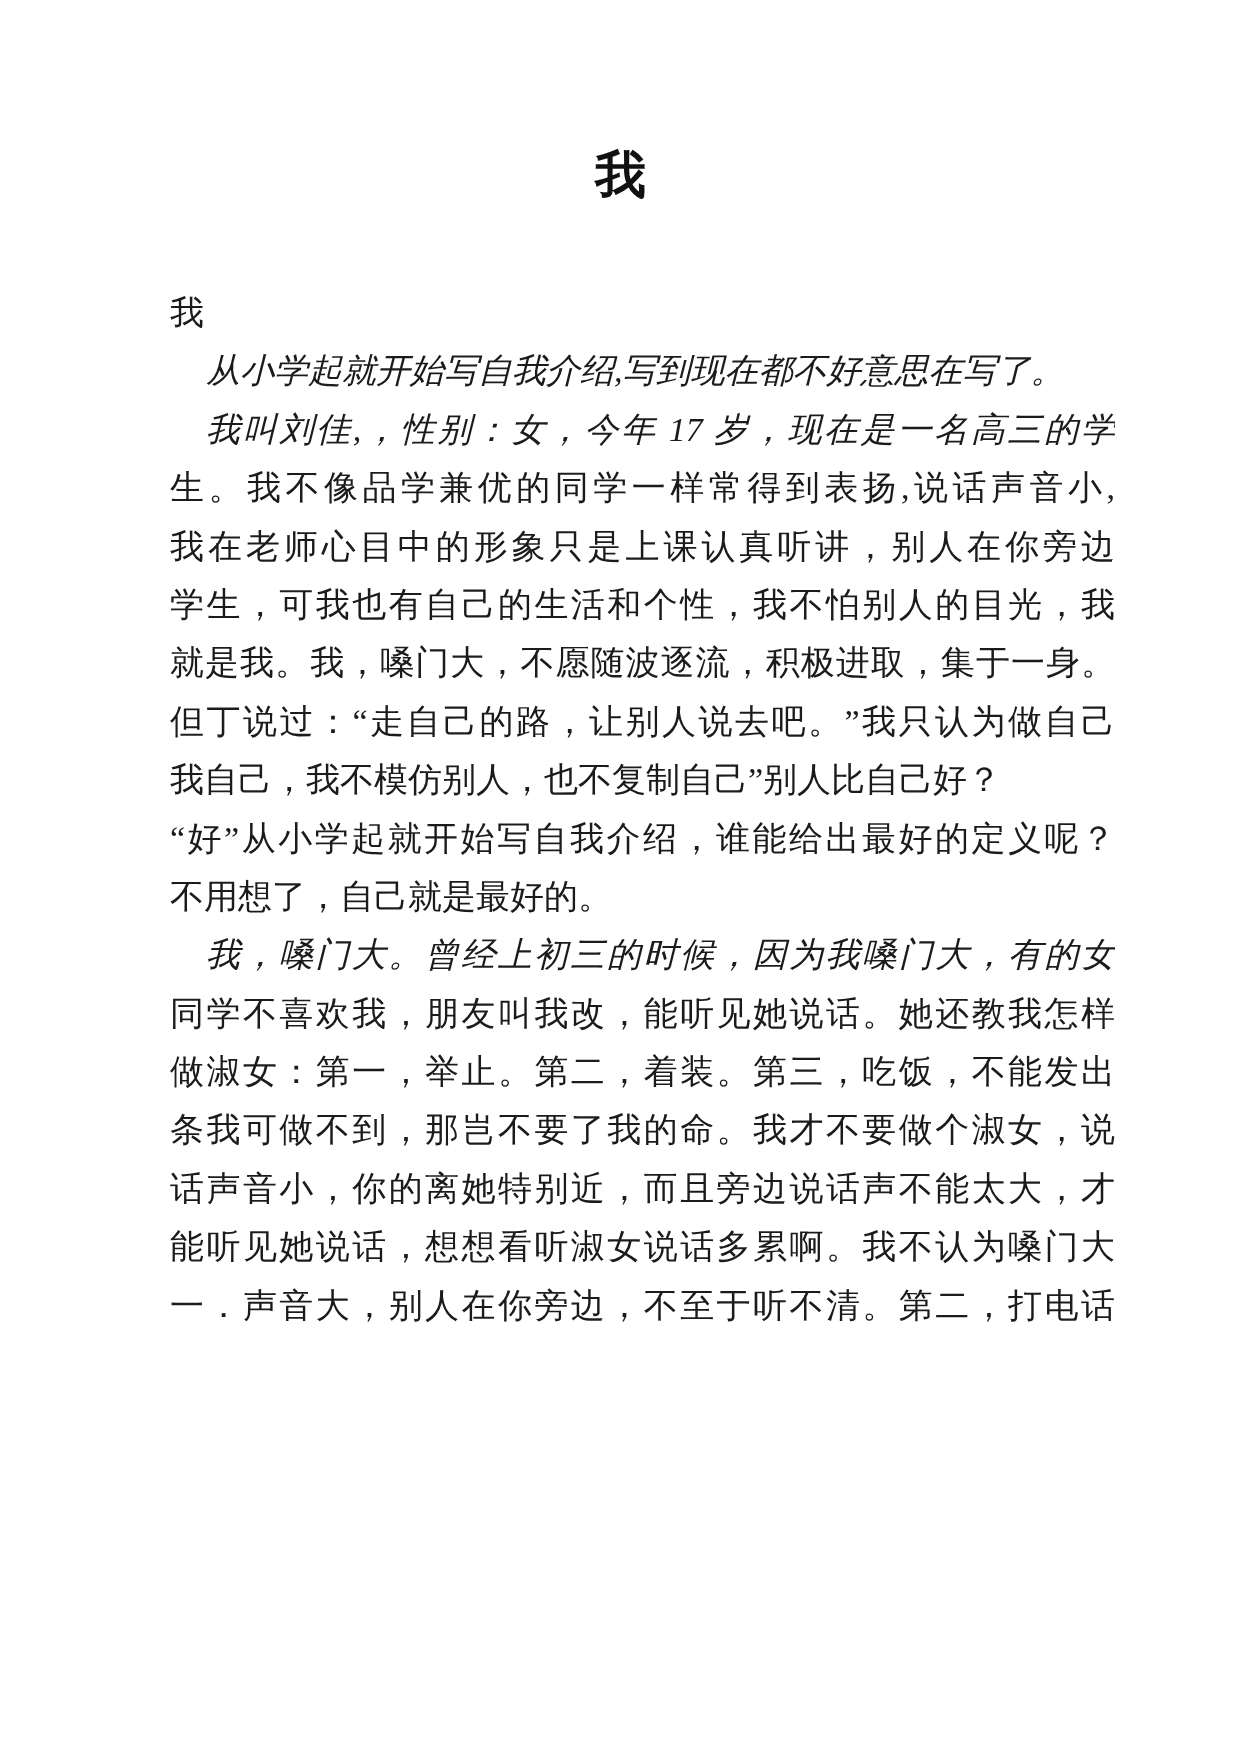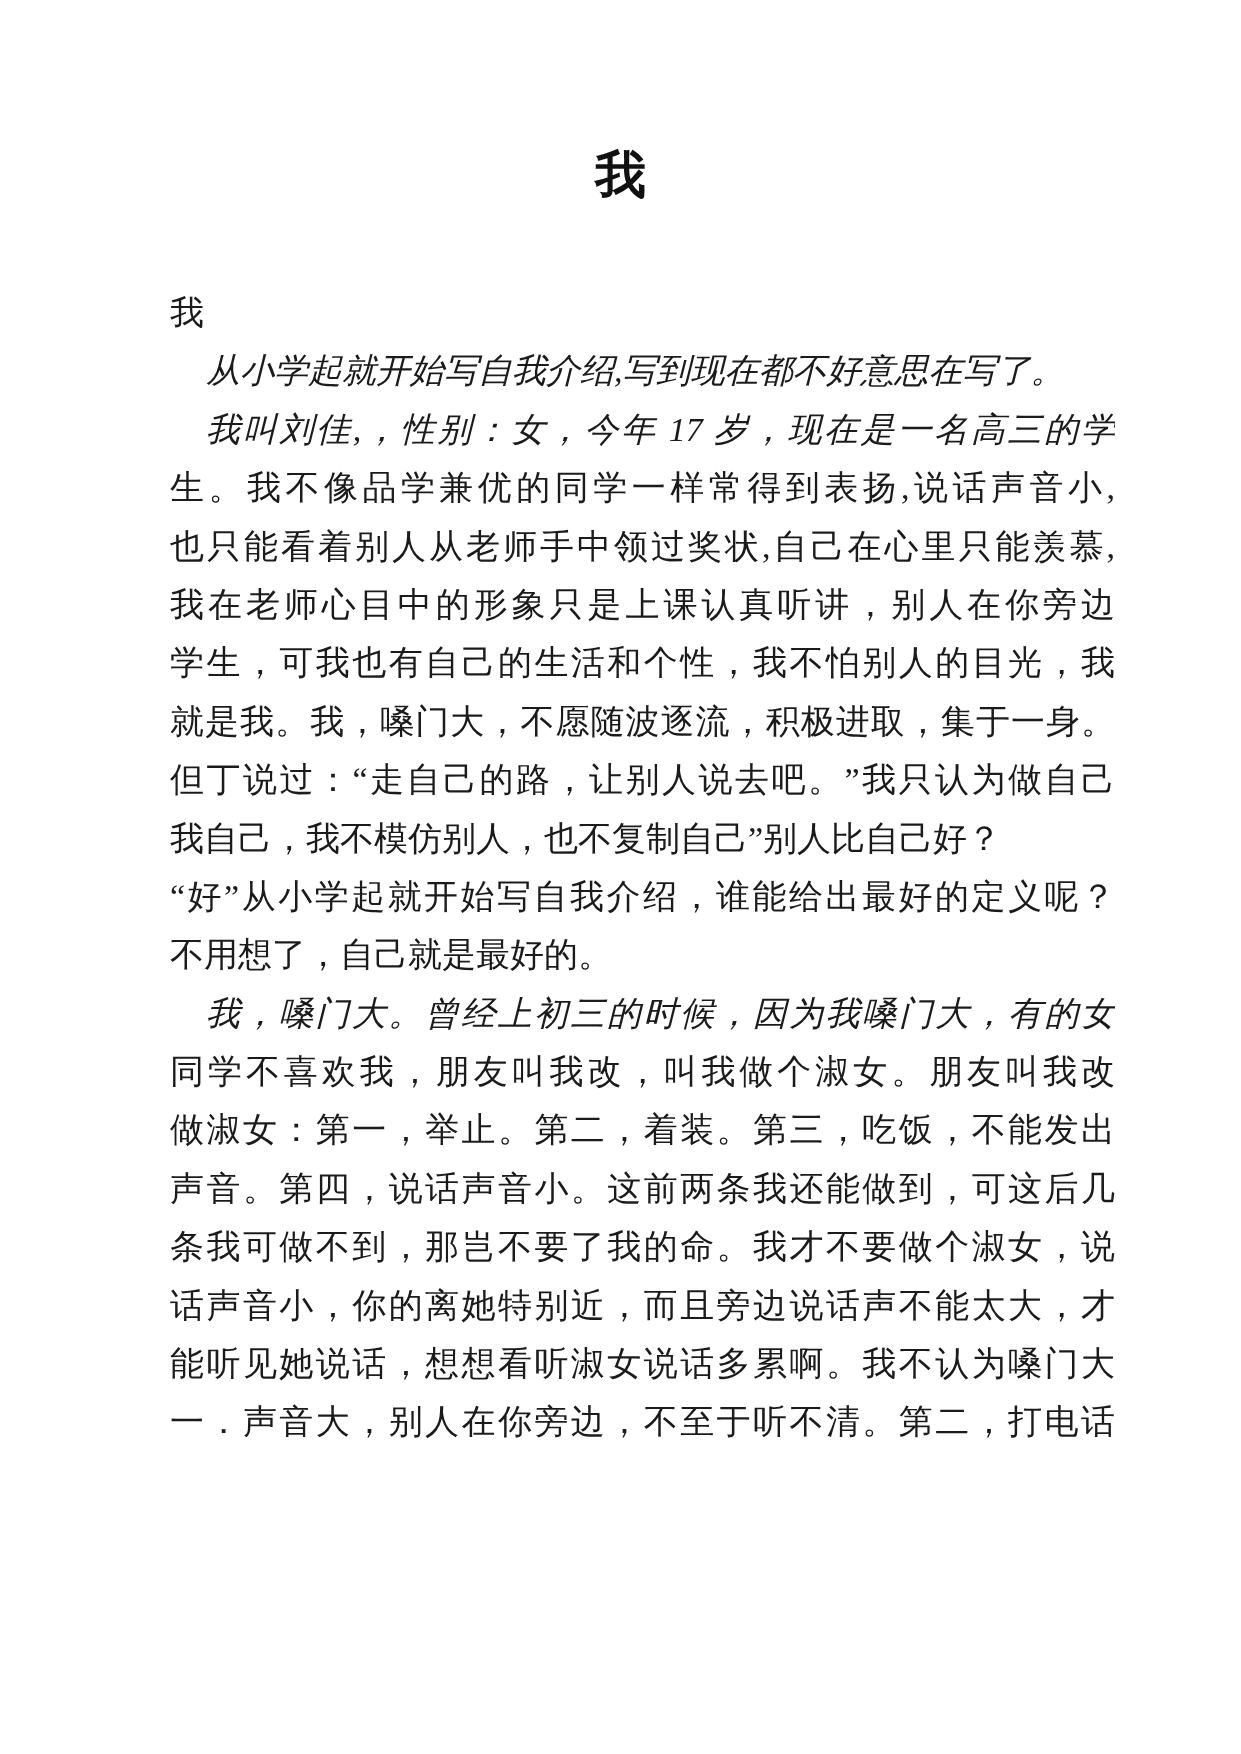--- a/index.html
+++ b/index.html
@@ -51,30 +51,28 @@
 </head>
 <body>
 
 <div class="page">
   <h1 class="doc-title">我</h1>
   <div class="doc-body">
     <div class="line">我</div>
     <div class="line ind">从小学起就开始写自我介绍,写到现在都不好意思在写了。</div>
     <div class="line ind jst">我叫刘佳,，性别：女，今年 17 岁，现在是一名高三的学</div>
     <div class="line jst">生。我不像品学兼优的同学一样常得到表扬,说话声音小,</div>
-    <div class="line jst">也只能看着别人从老师手中领过奖状,自己在心里只能羡慕,</div>
     <div class="line jst">我在老师心目中的形象只是上课认真听讲，别人在你旁边</div>
     <div class="line jst">学生，可我也有自己的生活和个性，我不怕别人的目光，我</div>
     <div class="line jst">就是我。我，嗓门大，不愿随波逐流，积极进取，集于一身。</div>
     <div class="line jst">但丁说过：“走自己的路，让别人说去吧。”我只认为做自己</div>
     <div class="line">我自己，我不模仿别人，也不复制自己”别人比自己好？</div>
     <div class="line jst">“好”从小学起就开始写自我介绍，谁能给出最好的定义呢？</div>
     <div class="line">不用想了，自己就是最好的。</div>
     <div class="line ind jst">我，嗓门大。曾经上初三的时候，因为我嗓门大，有的女</div>
-    <div class="line jst">同学不喜欢我，朋友叫我改，叫我做个淑女。朋友叫我改</div>
+    <div class="line jst">同学不喜欢我，朋友叫我改，能听见她说话。她还教我怎样</div>
     <div class="line jst">做淑女：第一，举止。第二，着装。第三，吃饭，不能发出</div>
-    <div class="line jst">声音。第四，说话声音小。这前两条我还能做到，可这后几</div>
     <div class="line jst">条我可做不到，那岂不要了我的命。我才不要做个淑女，说</div>
     <div class="line jst">话声音小，你的离她特别近，而且旁边说话声不能太大，才</div>
     <div class="line jst">能听见她说话，想想看听淑女说话多累啊。我不认为嗓门大</div>
     <div class="line jst">一．声音大，别人在你旁边，不至于听不清。第二，打电话</div>
   </div>
 </div>
 
 </body></html>

